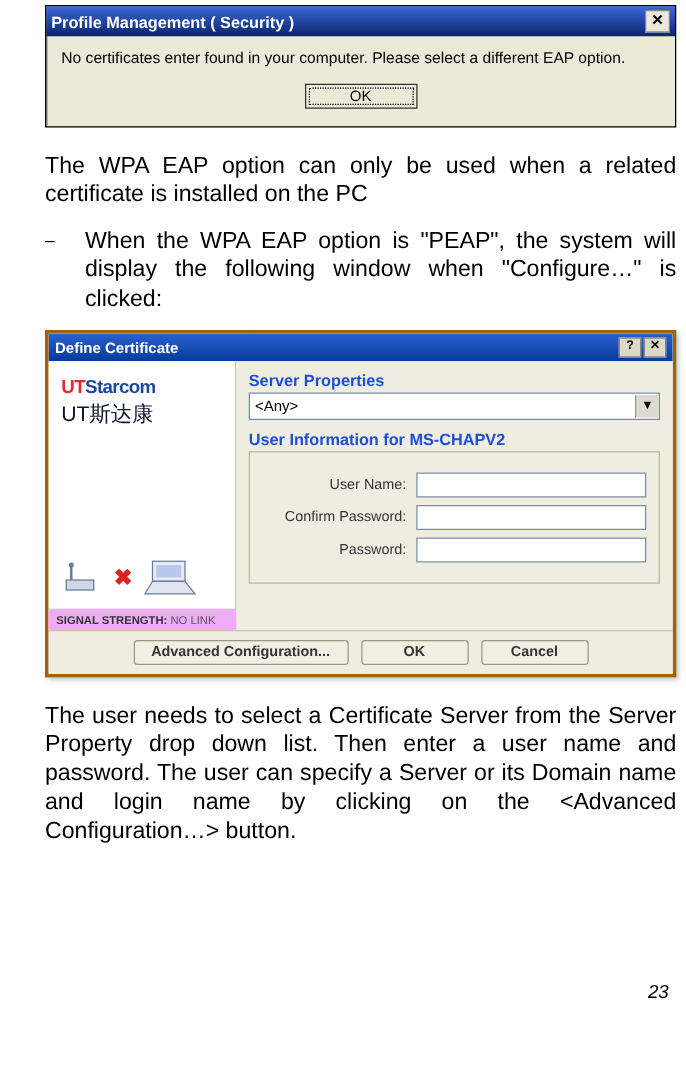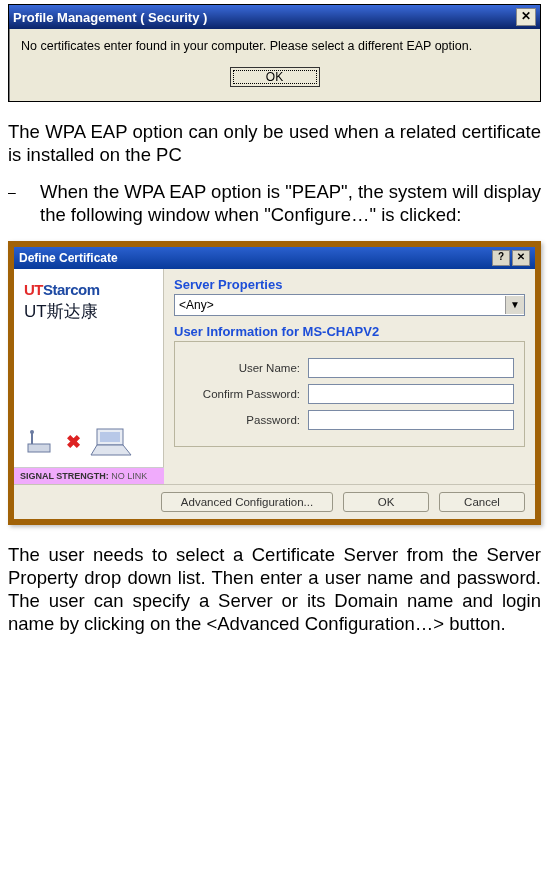--- a/index.html
+++ b/index.html
@@ -6,20 +6,21 @@
     margin: 0;
     padding: 0;
     width: 549px;
     font-family: Arial, Helvetica, sans-serif;
     background: #fff;
     color: #000;
   }
   .page {
     padding: 4px 8px 10px 8px;
     box-sizing: border-box;
+    margin-left: 28px;
   }
 
   
   .dlg1 {
     border: 1px solid #000;
     background: #ece9d8;
     box-shadow: 1px 1px 0 #7a7a7a inset;
   }
   .dlg1-titlebar {
     display: flex;
@@ -74,21 +75,21 @@
   .list-dash {
     width: 32px;
     flex-shrink: 0;
     font-size: 14px;
     padding-top: 4px;
   }
   .list-body { flex: 1; }
 
   
   .dlg2-wrap {
-    border: 6px solid #a16207;
+    border: 3px solid #a16207;
     box-shadow: 2px 2px 4px rgba(0,0,0,0.25);
   }
   .dlg2 {
     background: #f5f4ef;
   }
   .dlg2-titlebar {
     display: flex;
     align-items: center;
     background: linear-gradient(#2a60cf, #083a9a);
     color: #fff;
@@ -203,22 +204,23 @@
     flex: 1;
     height: 18px;
     background: #fff;
     border: 1px solid #7a8aa5;
   }
   .dlg2-buttons {
     background: #efece0;
     border-top: 1px solid #c7c4b6;
     padding: 7px 10px;
     display: flex;
-    justify-content: flex-end;
+    justify-content: center;
     gap: 10px;
+    font-weight: bold;
   }
   .btn2 {
     min-width: 64px;
     padding: 3px 10px;
     background: #f1efe4;
     border: 1px solid #9a9787;
     border-radius: 3px;
     font-size: 11.5px;
     color: #333;
     text-align: center;
@@ -325,14 +327,15 @@
       <div class="dlg2-buttons">
         <div class="btn2 wide">Advanced Configuration...</div>
         <div class="btn2">OK</div>
         <div class="btn2">Cancel</div>
       </div>
     </div>
   </div>
 
   <p class="para">The user needs to select a Certificate Server from the Server Property drop down list.  Then enter a user name and password. The user can specify a Server or its Domain name and login name by clicking on the &lt;Advanced Configuration…&gt; button.</p>
 
+  <div class="pagenum">23</div>
 
 </div>
 
 </body></html>

